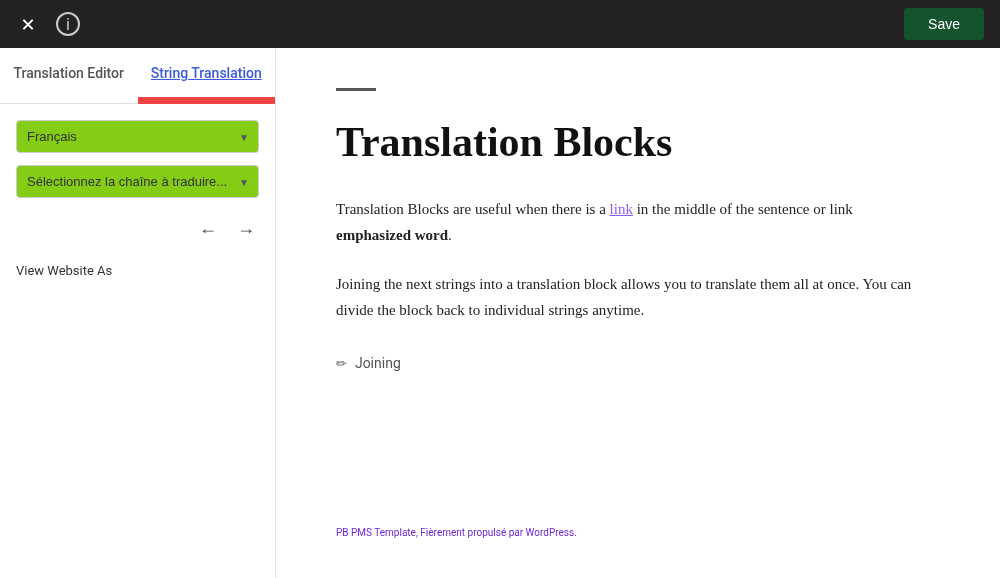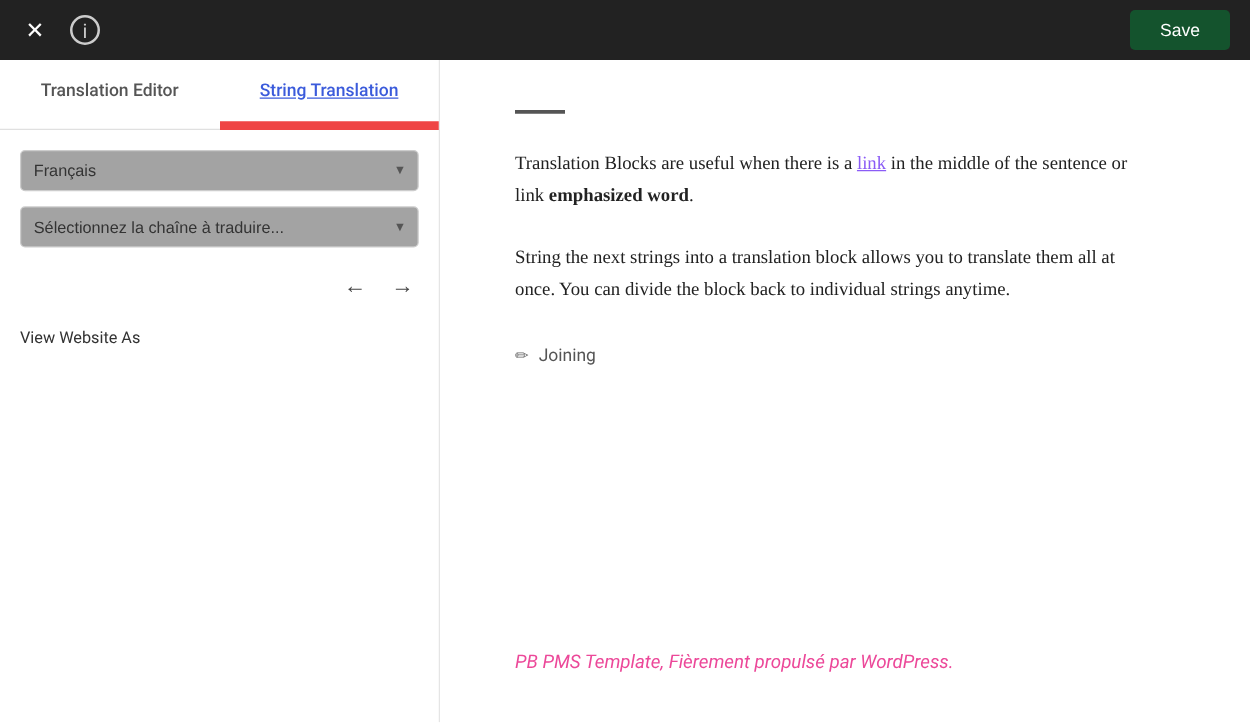--- a/index.html
+++ b/index.html
@@ -23,41 +23,41 @@
       margin-left: auto; background: #14532d; color: #fff; border: none;
       padding: 8px 24px; border-radius: 4px; font-size: 14px; cursor: pointer;
       font-weight: 500;
     }
 
     
     .main-layout { display: flex; flex: 1; overflow: hidden; }
 
     
     .sidebar {
-      width: 352px; flex-shrink: 0; border-right: 1px solid #e5e5e5;
+      width: 276px; flex-shrink: 0; border-right: 1px solid #e5e5e5;
       display: flex; flex-direction: column; background: #fff;
     }
 
     
     .tabs { display: flex; border-bottom: 1px solid #e0e0e0; }
     .tab {
       flex: 1; padding: 16px 12px; font-size: 14px; font-weight: 500;
       cursor: pointer; text-align: center; color: #555; border-bottom: 3px solid transparent;
       position: relative; top: 1px;
     }
     .tab.active { color: #3b5bdb; border-bottom: 7px solid #ef4444; text-decoration: underline; }
 
     
     .sidebar-content { padding: 16px; display: flex; flex-direction: column; gap: 12px; }
 
     .select-wrapper { position: relative; }
     .select-wrapper select {
       width: 100%; padding: 8px 20px 8px 10px; border: 1px solid #ccc;
       border-radius: 4px; appearance: none; font-size: 13px; color: #333;
-      background: #a3a3a3; cursor: pointer;
+      background: #84cc16; cursor: pointer;
     }
     .select-wrapper::after {
       content: '▼'; position: absolute; right: 10px; top: 50%;
       transform: translateY(-50%); font-size: 10px; color: #555; pointer-events: none;
     }
 
     .arrow-row { display: flex; justify-content: flex-end; gap: 12px; padding: 4px 0; }
     .arrow-btn {
       background: none; border: none; cursor: pointer; font-size: 18px; color: #444;
       padding: 4px;
@@ -87,21 +87,21 @@
     .content-paragraph a { color: #8b5cf6; }
     .content-paragraph strong { font-weight: 700; }
 
     .modifier-row {
       display: flex; align-items: center; gap: 8px; color: #555;
       font-size: 14px; margin-top: 8px; cursor: pointer;
     }
     .modifier-icon { font-size: 13px; color: #666; }
 
     .footer-text {
-      margin-top: auto; padding-top: 60px; font-size: 15px; color: #ec4899; font-style: italic;
+      margin-top: auto; padding-top: 60px; font-size: 10px; color: #6d28d9;
     }
   </style>
 </head>
 <body>
 
 <div class="top-bar">
   <span class="top-bar-close">✕</span>
   <span class="top-bar-info">i</span>
   <button class="top-bar-save">Save</button>
 </div>
@@ -140,26 +140,27 @@
       <span class="section-label">View Website As</span>
 
 
     </div>
   </div>
 
   <div class="content-area">
 
     <div class="content-divider"></div>
 
+    <h1 class="content-title">Translation Blocks</h1>
 
     <p class="content-paragraph">
       <span>Translation Blocks are useful when there is a </span><a href="#">link</a><span> in the middle of the sentence or link </span><strong>emphasized word</strong><span>.</span>
     </p>
 
-    <p class="content-paragraph">String the next strings into a translation block allows you to translate them all at once. You can divide the block back to individual strings anytime.</p>
+    <p class="content-paragraph">Joining the next strings into a translation block allows you to translate them all at once. You can divide the block back to individual strings anytime.</p>
 
     <div class="modifier-row">
       <span class="modifier-icon">✏</span>
       <span>Joining</span>
     </div>
 
     <div class="footer-text">PB PMS Template, Fièrement propulsé par WordPress.</div>
 
   </div>
 

